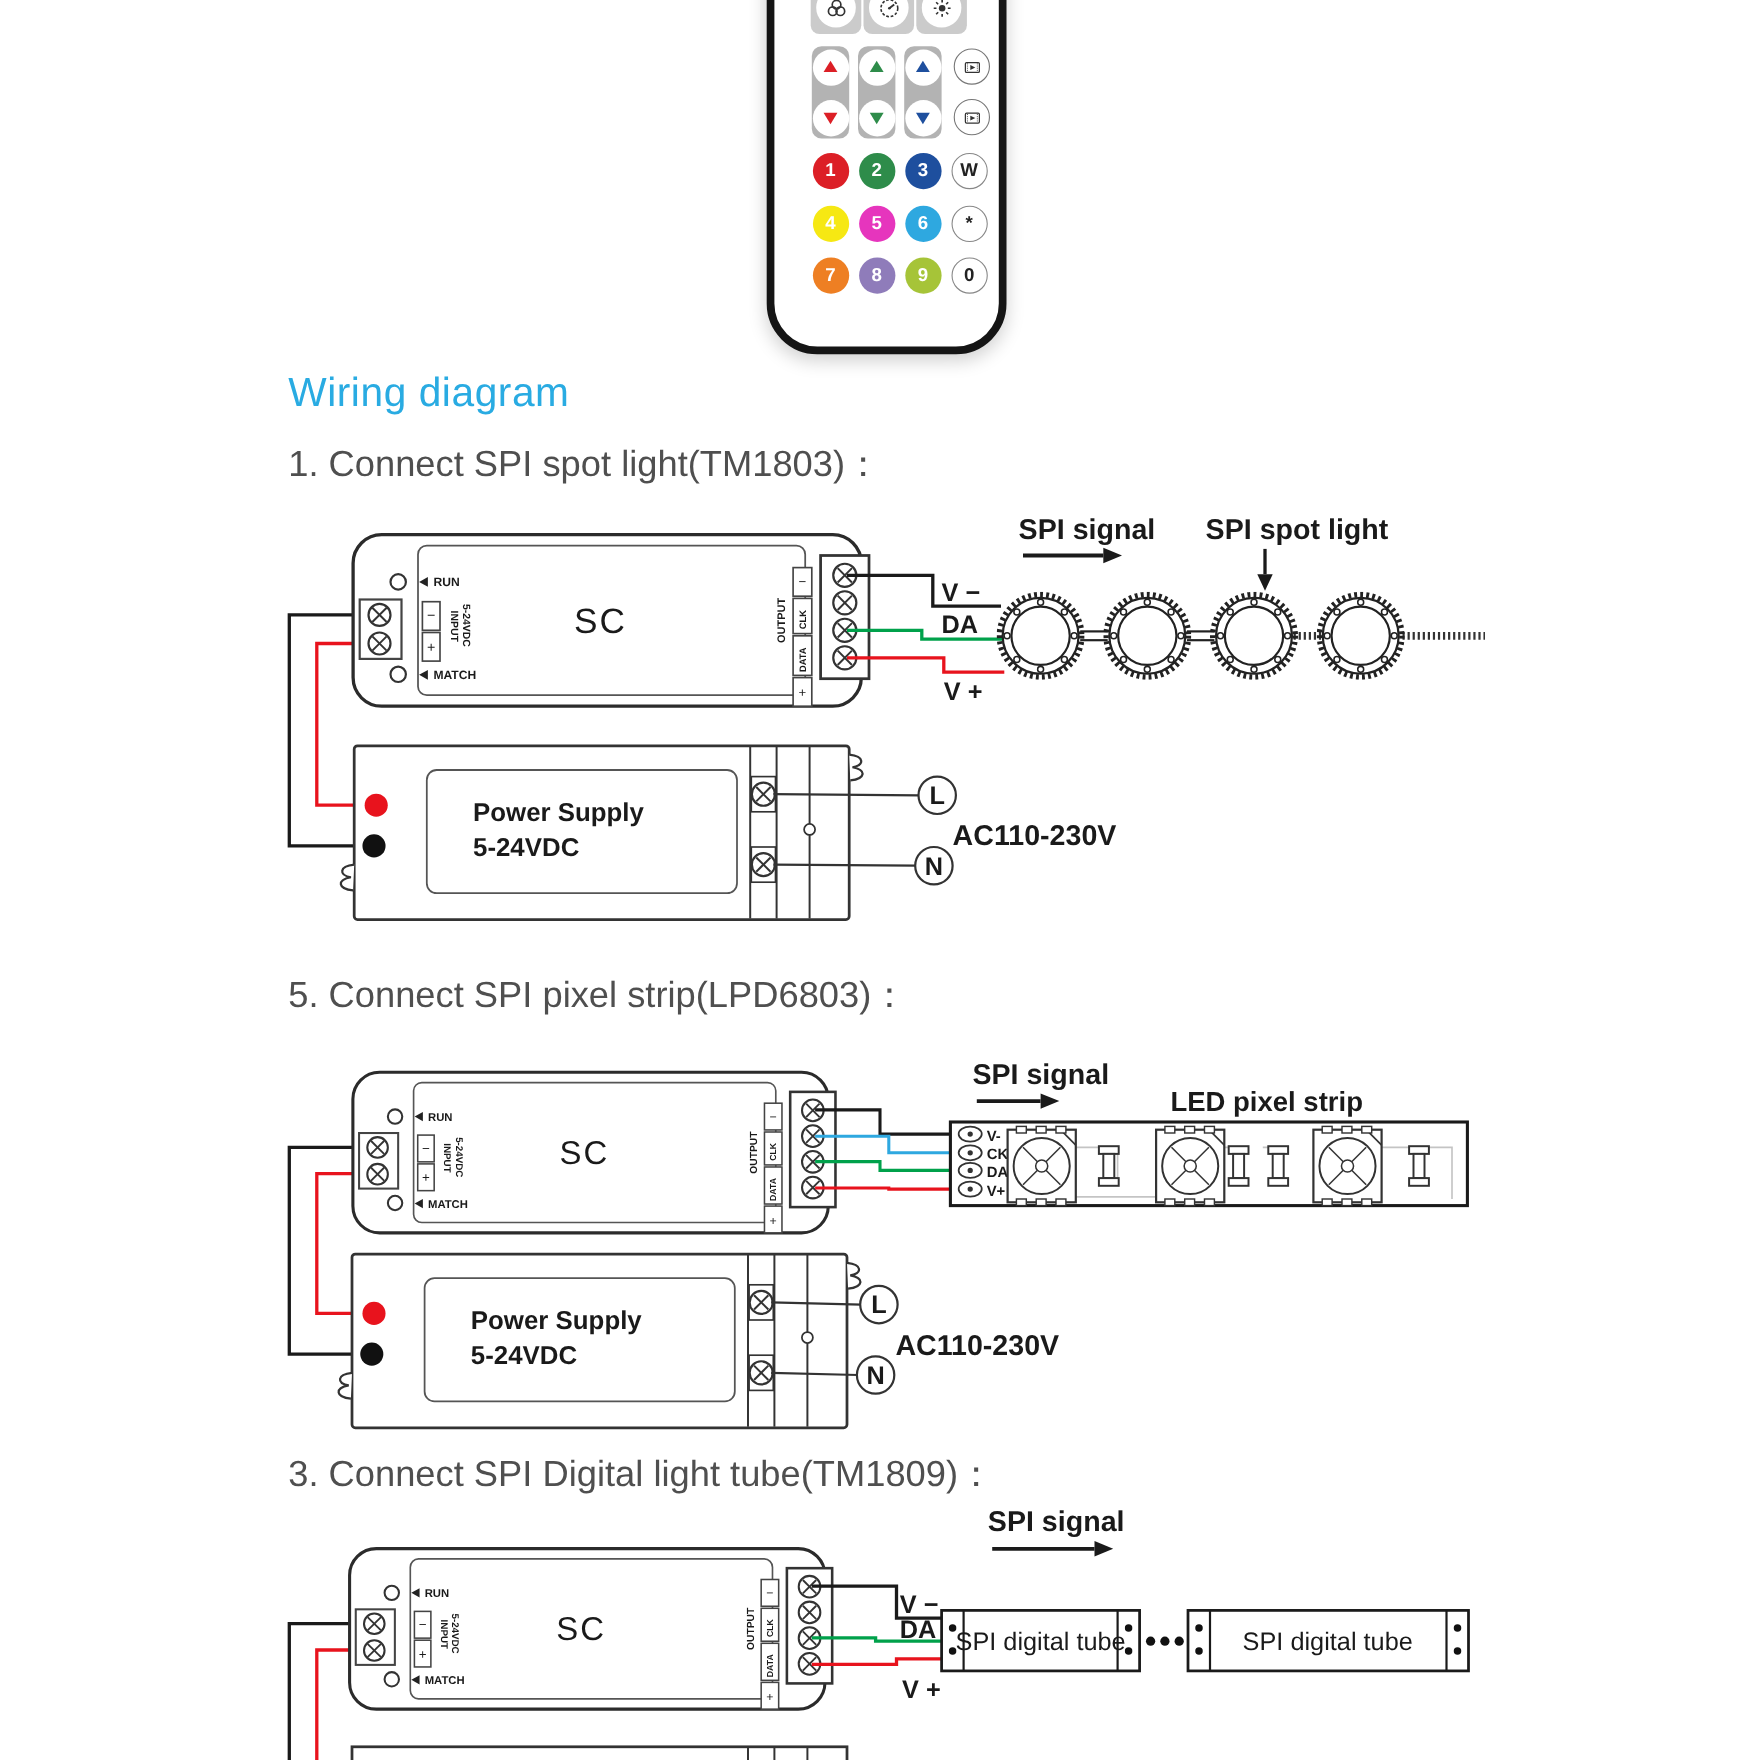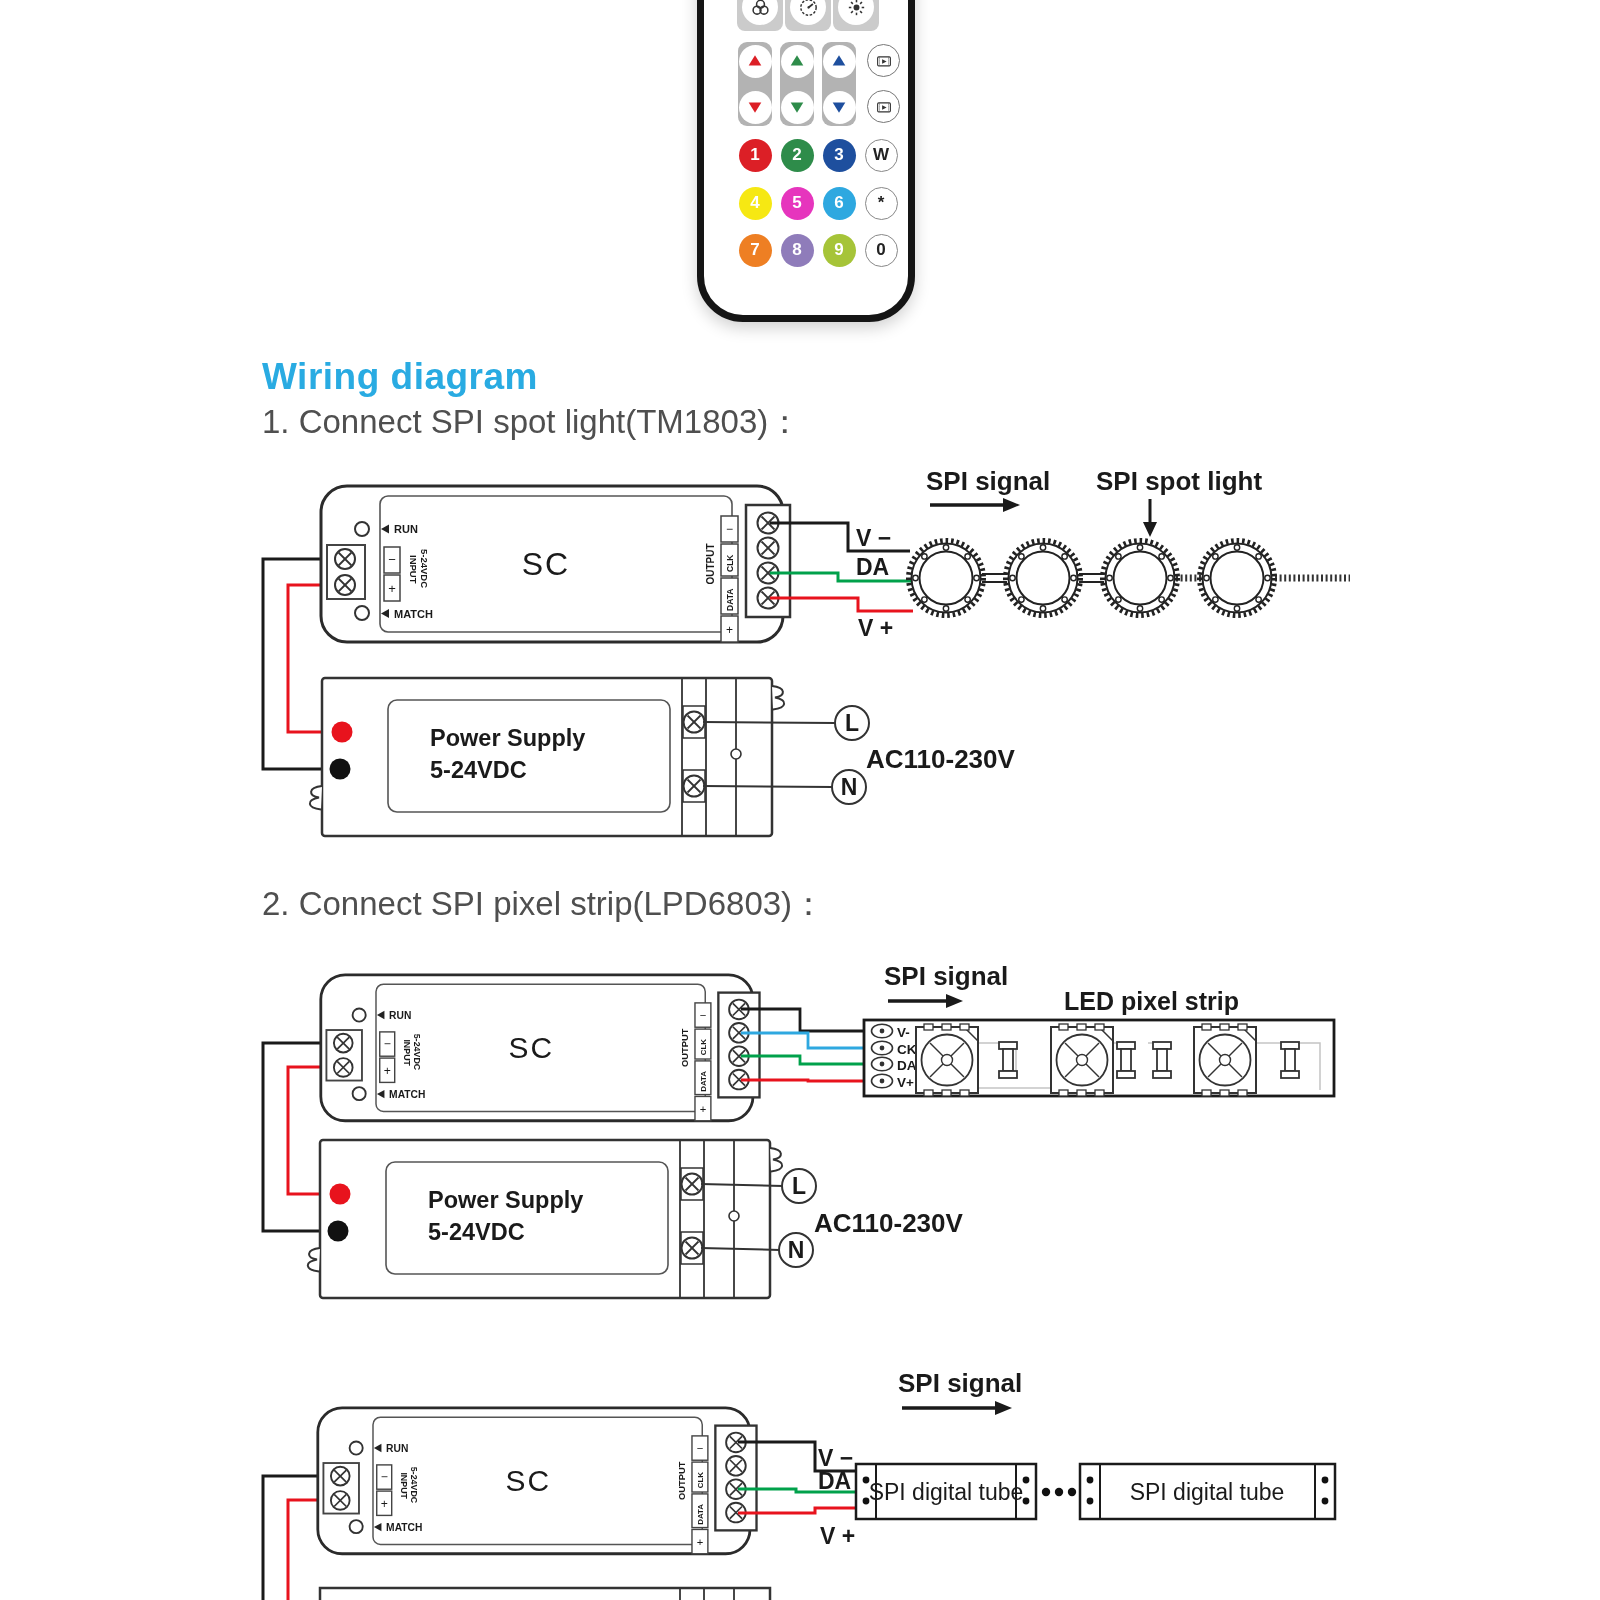--- a/index.html
+++ b/index.html
@@ -15,21 +15,21 @@
           display:flex;align-items:center;justify-content:center;}
   .r-col{position:absolute;width:34px;height:84px;border-radius:9px;background:#b3b3b3;top:112px;}
   .r-round{position:absolute;width:33px;height:33px;border-radius:50%;background:#fff;border:0;
            display:flex;align-items:center;justify-content:center;padding:0;cursor:pointer;}
   .r-outline{border:1.6px solid #777;}
   .r-key{position:absolute;width:33px;height:33px;border-radius:50%;border:0;padding:0;cursor:pointer;
          color:#fff;font-family:"Liberation Sans",sans-serif;font-size:17px;font-weight:700;
          display:flex;align-items:center;justify-content:center;}
   .r-key.light{border:1.6px solid #888;color:#222;font-weight:600;}
   
-  .h-main{position:absolute;left:262px;top:356px;font-size:37px;font-weight:700;letter-spacing:.5px;}
+  .h-main{position:absolute;left:262px;top:336px;font-size:37px;font-weight:400;letter-spacing:.5px;}
   .h-sec{position:absolute;left:262px;color:#4f4f4f;font-size:33px;font-weight:500;}
   .svgsec{position:absolute;}
 </style>
 </head>
 <body>
 <div id="canvas">
 
 <div class="remote">
   <div class="remote-body"></div>
 
@@ -154,21 +154,22 @@
   <button class="r-key" style="left: 125.5px; top: 303.5px; background-color: rgb(166, 196, 56);">
         <span>9</span>
       </button>
   <button class="r-key light" style="left: 167.5px; top: 303.5px; background-color: rgb(255, 255, 255);">
         <span>0</span>
       </button>
 </div>
 
 <div class="h-main" style="color: rgb(41, 171, 226);">Wiring diagram</div>
 <div class="h-sec" style="top:400px">1. Connect SPI spot light(TM1803)：</div>
-<div class="h-sec" style="top:882px">2. Connect SPI pixel strip(LPD6803)：</div>
+<div class="h-sec" style="top:882px">5. Connect SPI pixel strip(LPD6803)：</div>
+<div class="h-sec" style="top:1318px">3. Connect SPI Digital light tube(TM1809)：</div>
 
 <svg width="0" height="0" style="position:absolute" aria-hidden="true">
 <defs>
 
   <symbol id="sc-module" viewBox="0 0 480 162">
     <rect x="3" y="3" width="462" height="156" rx="26" fill="#fff" stroke="#2b2b2b" stroke-width="3"></rect>
     <rect x="62" y="13" width="352" height="136" rx="8" fill="#fff" stroke="#555" stroke-width="1.6"></rect>
     <circle cx="44" cy="46" r="7" fill="#fff" stroke="#333" stroke-width="2"></circle>
     <circle cx="44" cy="130" r="7" fill="#fff" stroke="#333" stroke-width="2"></circle>
     <rect x="9" y="62" width="38" height="54" fill="#fff" stroke="#444" stroke-width="2"></rect>

